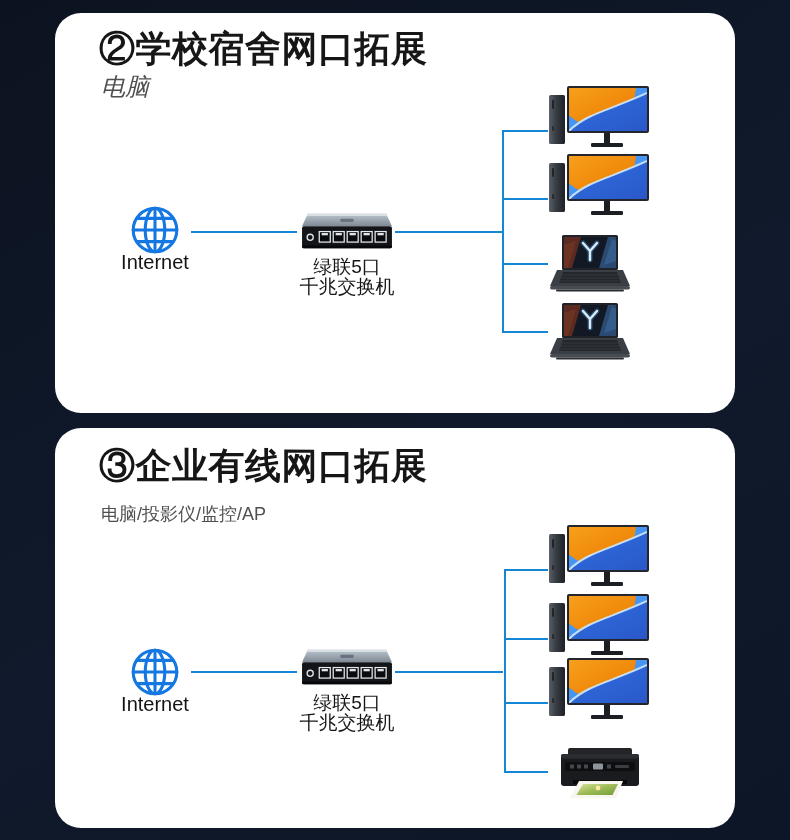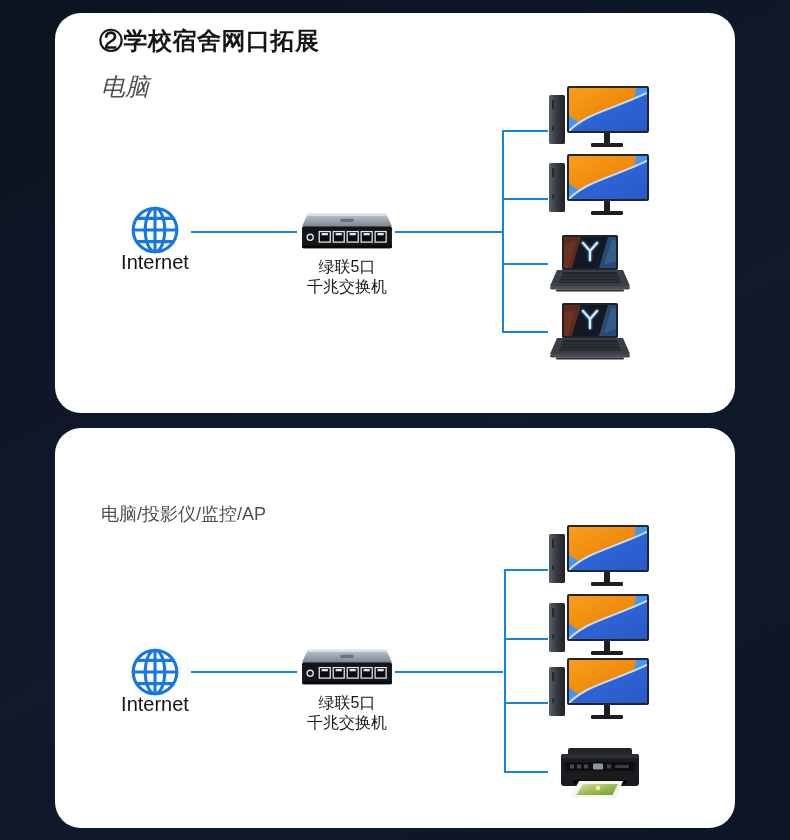--- a/index.html
+++ b/index.html
@@ -8,42 +8,42 @@
     background:linear-gradient(150deg,#0c1320 0%,#101a2c 55%,#0d1626 100%);
     font-family:"Liberation Sans", sans-serif;
   }
   .panel{
     position:absolute; left:55px; width:680px; height:400px;
     background:#ffffff; border-radius:26px;
   }
   #p1{top:13px;} #p2{top:428px;}
   .title{
     position:absolute; left:44px; margin:0;
-    font-size:24px; font-weight:800; color:#161616; letter-spacing:.5px;
+    font-size:36px; font-weight:800; color:#161616; letter-spacing:.5px;
     white-space:nowrap;
   }
   #p1 .title{top:12px;} #p2 .title{top:14px;}
   .subtitle{
     position:absolute; left:46px; font-size:24px; color:#4f4f4f; white-space:nowrap;
   }
   #p1 .subtitle{top:58px;font-style:italic;} #p2 .subtitle{top:74px; font-size:18px;}
   .cline{position:absolute; background:#1486d3;}
   .h{height:2px;} .v{width:2px;}
   .globe{position:absolute; width:52px; height:52px;}
   #p1 .globe{left:74px; top:191px;} #p2 .globe{left:74px; top:218px;}
   .netlabel{
     position:absolute; left:40px; width:120px; text-align:center;
     font-size:20px; color:#141414;
   }
   #p1 .netlabel{top:238px;} #p2 .netlabel{top:265px;}
   .switch{position:absolute; width:96px; height:44px;}
   #p1 .switch{left:244px; top:198px;} #p2 .switch{left:244px; top:219px;}
   .switchlabel{
     position:absolute; left:232px; width:120px; text-align:center;
-    font-size:16px; line-height:20px; color:#161616;
+    font-size:19px; line-height:20px; color:#161616;
   }
   #p1 .switchlabel{top:244px;} #p2 .switchlabel{top:265px;}
   .switchlabel span{display:block;}
   .dev{position:absolute;}
   .dev svg{display:block;}
 </style>
 </head>
 <body>
 
 <svg width="0" height="0" style="position:absolute" aria-hidden="true">
@@ -223,20 +223,21 @@
         </svg>
     </div>
     <div class="dev" style="left:495px;top:290px;">
       <svg width="80" height="58" viewBox="0 0 80 58">
           <use href="#sym-laptop"></use>
         </svg>
     </div>
   </section>
 
   <section class="panel" id="p2">
+    <h2 class="title">③企业有线网口拓展</h2>
     <div class="subtitle">电脑/投影仪/监控/AP</div>
 
     <div class="globe">
       <svg width="52" height="52" viewBox="0 0 56 56">
           <use href="#sym-globe"></use>
         </svg>
     </div>
     <div class="netlabel">Internet</div>
 
     <div class="cline h" style="left:136px;top:243px;width:106px;"></div>

